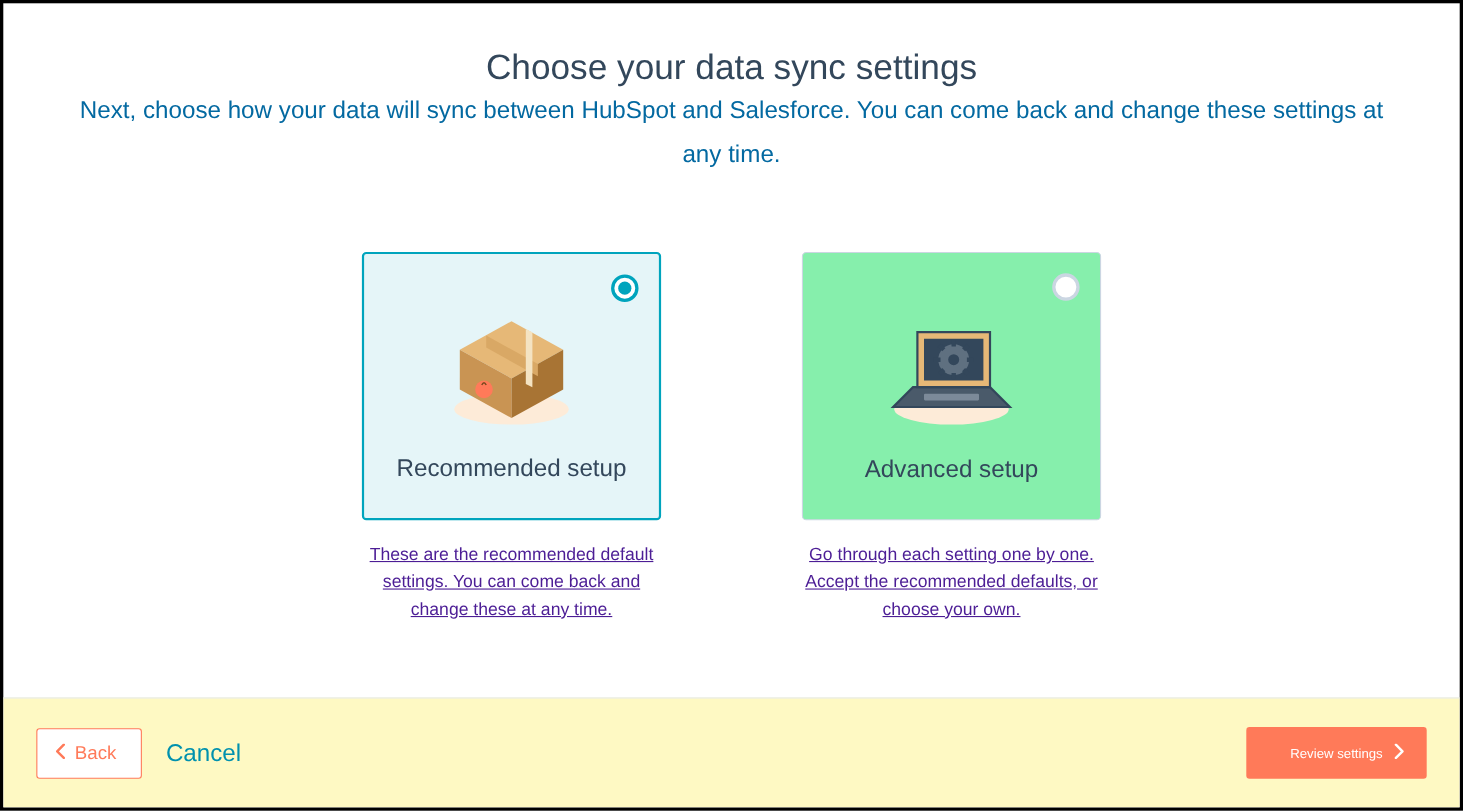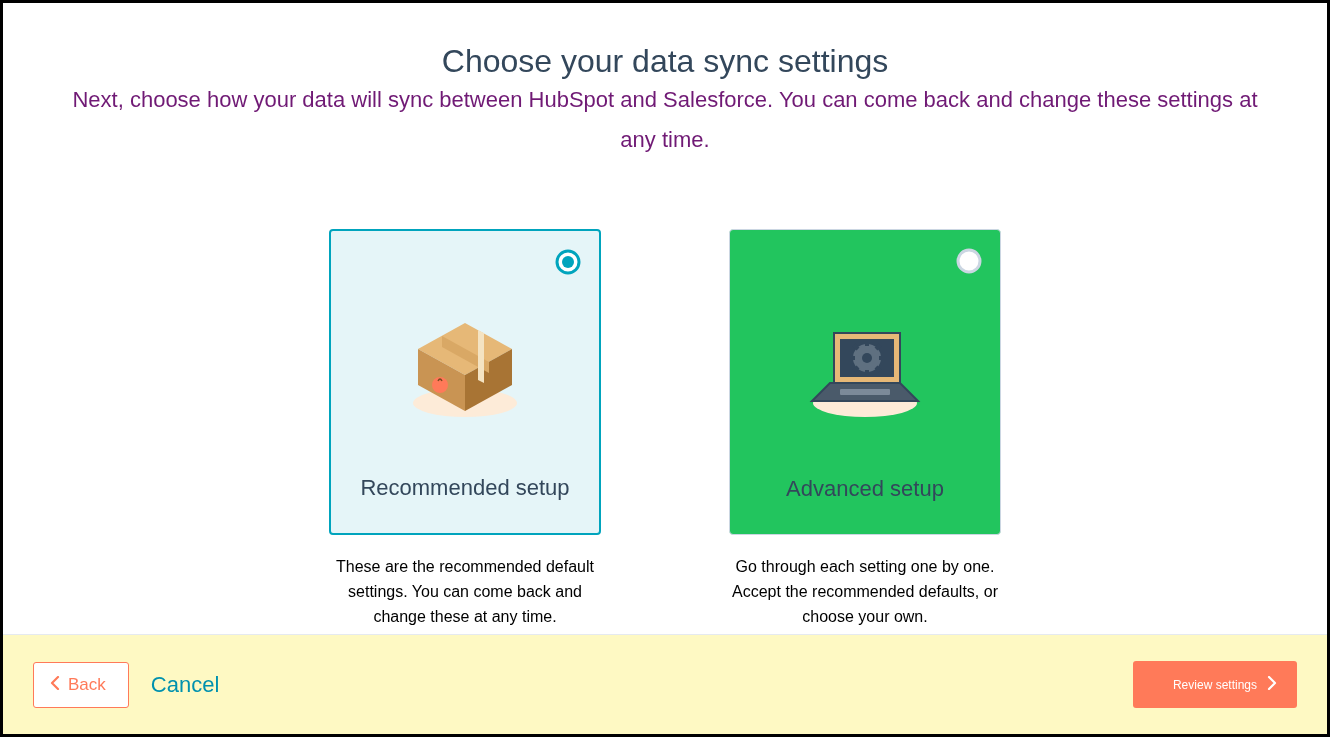--- a/index.html
+++ b/index.html
@@ -23,55 +23,55 @@
     }
     .page-title {
       font-size: 32px;
       font-weight: 400;
       color: #33475b;
       text-align: center;
     }
     .page-subtitle {
       font-size: 22px;
       font-weight: 400;
-      color: #701a75;
+      color: #0369a1;
       text-align: center;
       line-height: 1.8;
       max-width: 1200px;
       margin: 0 auto 70px;
     }
     .options-row {
       display: flex;
       justify-content: center;
       gap: 128px;
     }
     .option-col {
       width: 272px;
       display: flex;
       flex-direction: column;
       align-items: center;
     }
     .option-card {
       width: 272px;
-      height: 306px;
+      height: 244px;
       border-radius: 4px;
       position: relative;
       display: flex;
       flex-direction: column;
       align-items: center;
       justify-content: flex-end;
       padding: 20px 18px 32px;
       cursor: pointer;
     }
     .option-card.selected {
       background: #e5f5f8;
       border: 2px solid #00a4bd;
     }
     .option-card.unselected {
-      background: #22c55e;
+      background: #86efac;
       border: 1px solid #cbd6e2;
       justify-content: flex-end;
     }
     .radio-indicator {
       position: absolute;
       top: 18px;
       right: 18px;
       width: 26px;
       height: 26px;
     }
@@ -84,24 +84,25 @@
     }
     .option-title {
       font-size: 22px;
       font-weight: 400;
       color: #33475b;
       text-align: center;
     }
     .option-desc {
       margin-top: 20px;
       font-size: 16px;
-      color: #000000;
+      color: #4c1d95;
       text-align: center;
       line-height: 1.55;
       max-width: 272px;
+      text-decoration: underline;
     }
     .footer {
       background: #fef9c3;
       border-top: 1px solid #e5eaf0;
       padding: 26px 30px;
       display: flex;
       align-items: center;
       justify-content: space-between;
     }
     .footer-left {

